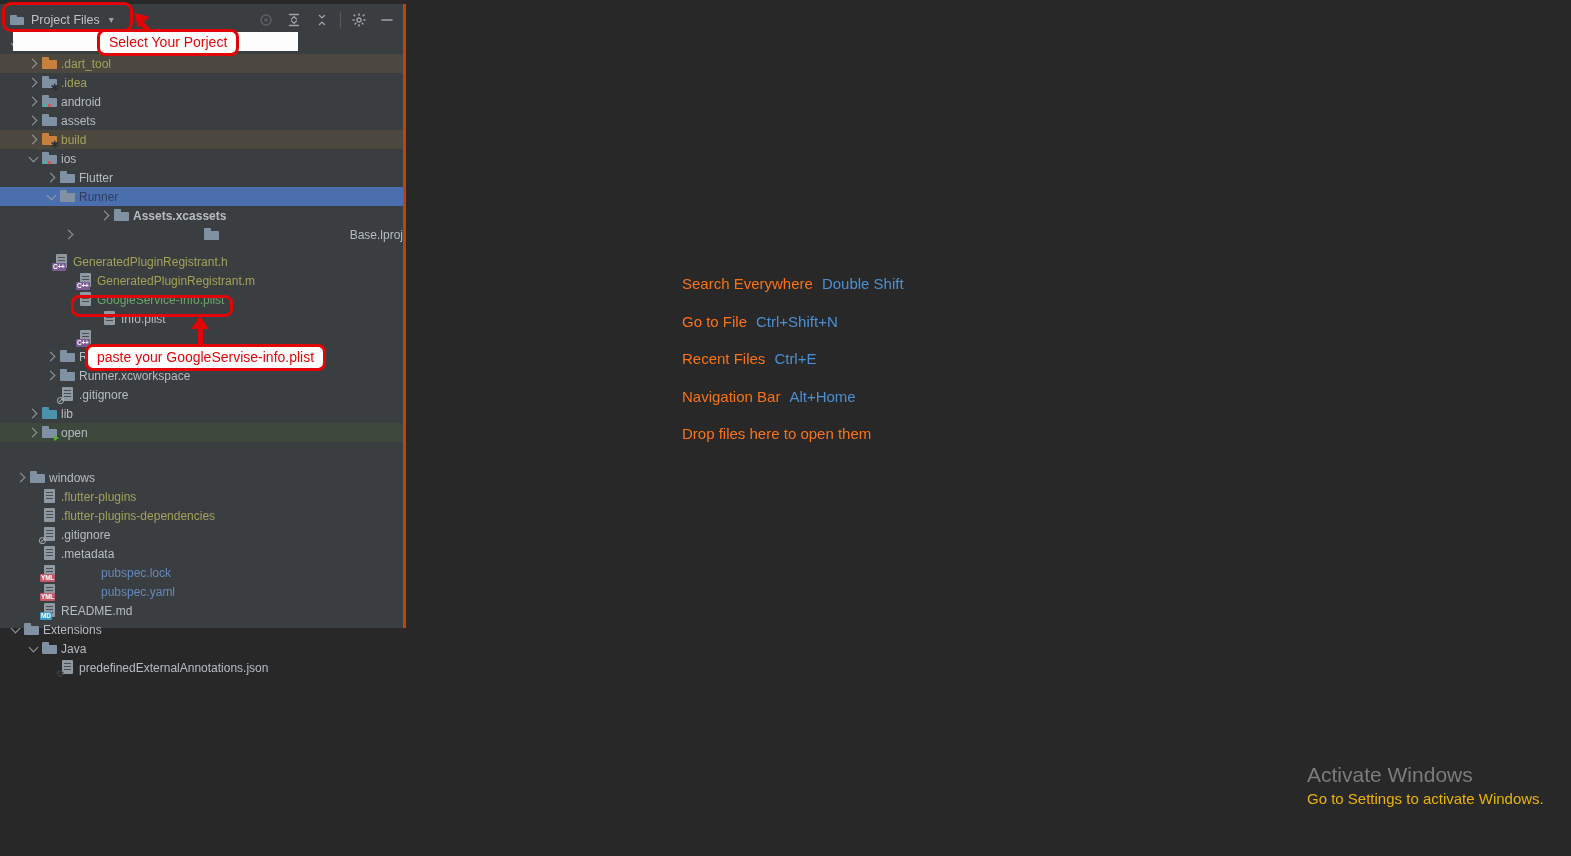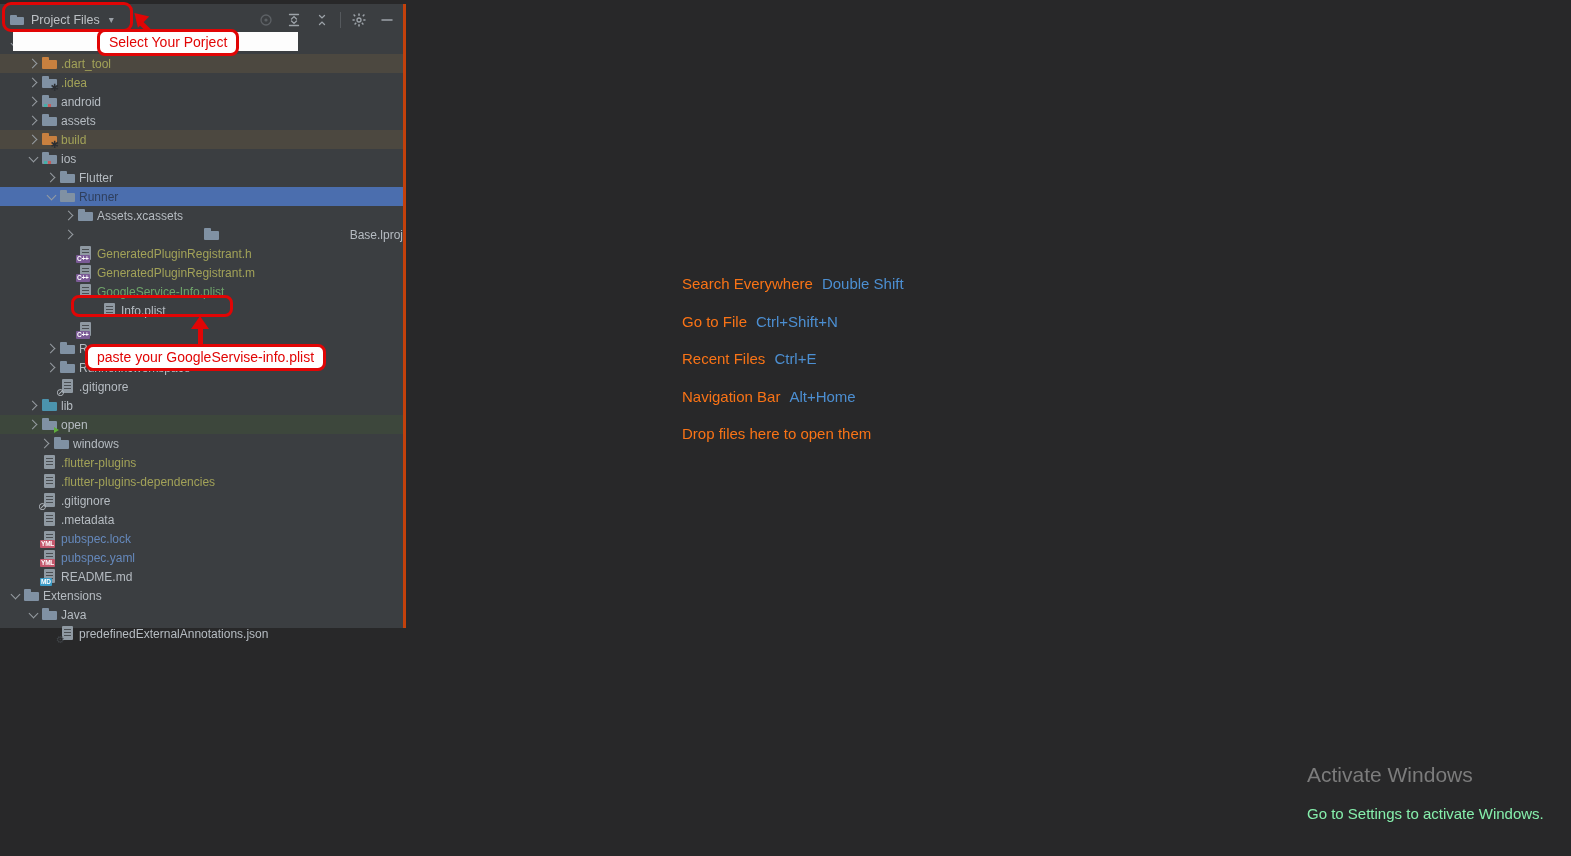--- a/index.html
+++ b/index.html
@@ -50,32 +50,32 @@
   .fb-gear{position:absolute;left:-4px;bottom:-4px;z-index:2;font-size:10px;line-height:10px;color:#3f4347;}
   .fdots{position:absolute;left:2px;bottom:2px;z-index:2;width:3px;height:3px;
     background:#45b0a8;box-shadow:4px 0 0 #c45b5b;}
   .fstar{position:absolute;right:-2px;bottom:-3px;z-index:2;font-size:10px;line-height:10px;color:#2c2f33;}
   .ftri{position:absolute;right:-2px;bottom:-1px;z-index:2;width:0;height:0;
     border-left:5px solid #5fae3d;border-top:3px solid transparent;border-bottom:3px solid transparent;}
   .lbl{pointer-events:none;}
   .c-normal{color:#b6bcc2;}
   .c-olive{color:#a2a258;}
   .c-green{color:#6fa46a;}
-  .c-blue{color:#6588bb;}
+  .c-blue{color:#6588bb;margin-left:40px;}
   .c-sel{color:#2f3f5d;}
 
   
   .editor{position:absolute;left:404px;top:0;width:1167px;height:856px;}
   .shortcuts{position:absolute;left:278px;top:265px;}
   .sline{height:37.5px;display:flex;align-items:center;font-size:15px;}
   .slabel{color:#f97316;}
   .skeys{color:#4c8fd2;margin-left:9px;}
   .activate{position:absolute;left:903px;top:763px;}
   .activate-title{font-size:21px;color:#7c7c7c;}
-  .activate-sub{font-size:15px;color:#86efac;margin-top:18px;}
+  .activate-sub{font-size:15px;color:#eab308;margin-top:3px;}
 
   
   .red-frame{position:absolute;border:3px solid #e10505;border-radius:9px;z-index:40;pointer-events:none;}
   .frame-project{left:2px;top:2px;width:125px;height:24px;}
   .frame-gs{left:71px;top:295px;width:156px;height:16px;border-radius:8px;}
   .white-cover{position:absolute;left:13px;top:32px;width:285px;height:19px;background:#fdfdfd;z-index:10;}
   .tooltip{position:absolute;background:#fff;border:3px solid #e10505;border-radius:8px;
     color:#e10505;font-size:14px;padding:2px 9px 3px 9px;white-space:nowrap;z-index:50;}
   .tooltip-select{left:97px;top:29px;}
   .tooltip-paste{left:85px;top:344px;}
@@ -203,35 +203,35 @@
           <span class="ticon folder" style="--fc: #8091a3;"></span>
           <span class="lbl c-normal">Flutter</span>
         </div>
         <div class="row stripe-selected" style="padding-left: 42px;">
           <span class="chev-slot">
             <span class="chev down"></span>
           </span>
           <span class="ticon folder" style="--fc: #8091a3;"></span>
           <span class="lbl c-sel">Runner</span>
         </div>
-        <div class="row" style="padding-left: 60px;">
+        <div class="row" style="padding-left: 96px; font-weight: bold;">
           <span class="chev-slot">
             <span class="chev right"></span>
           </span>
           <span class="ticon folder" style="--fc: #8091a3;"></span>
           <span class="lbl c-normal">Assets.xcassets</span>
         </div>
         <div class="row" style="padding-left: 60px; justify-content: space-between;">
           <span class="chev-slot">
             <span class="chev right"></span>
           </span>
           <span class="ticon folder" style="--fc: #8091a3;"></span>
           <span class="lbl c-normal">Base.lproj</span>
         </div>
-        <div class="row" style="padding-left: 60px;">
+        <div class="row" style="padding-left: 36px; margin-top: 8px;">
           <span class="chev-slot"></span>
           <span class="ticon file">
             <span class="fb" style="background: rgb(123, 91, 150);">C++</span>
           </span>
           <span class="lbl c-olive">GeneratedPluginRegistrant.h</span>
         </div>
         <div class="row" style="padding-left: 60px;">
           <span class="chev-slot"></span>
           <span class="ticon file">
             <span class="fb" style="background: rgb(123, 91, 150);">C++</span>
@@ -285,21 +285,21 @@
         </div>
         <div class="row stripe-test" style="padding-left: 24px;">
           <span class="chev-slot">
             <span class="chev right"></span>
           </span>
           <span class="ticon folder" style="--fc: #8091a3;">
             <span class="ftri"></span>
           </span>
           <span class="lbl c-normal">open</span>
         </div>
-        <div class="row" style="padding-left: 36px;">
+        <div class="row" style="padding-left: 12px; margin-top: 26px;">
           <span class="chev-slot">
             <span class="chev right"></span>
           </span>
           <span class="ticon folder" style="--fc: #8091a3;"></span>
           <span class="lbl c-normal">windows</span>
         </div>
         <div class="row" style="padding-left: 24px;">
           <span class="chev-slot"></span>
           <span class="ticon file"></span>
           <span class="lbl c-olive">.flutter-plugins</span>

